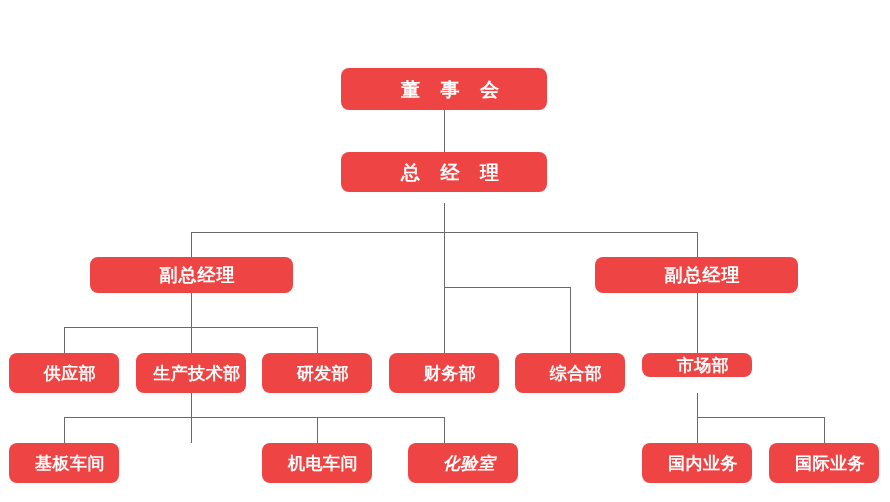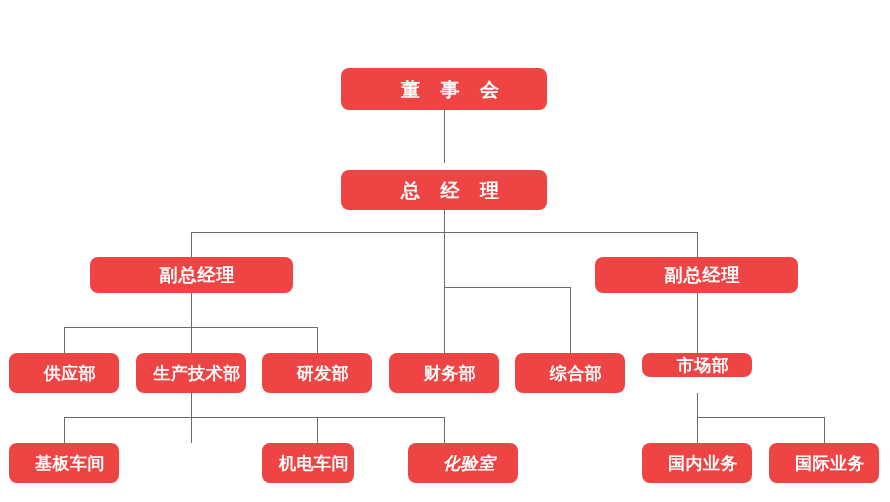--- a/index.html
+++ b/index.html
@@ -105,42 +105,42 @@
 
   <div class="connector v-line" style="left:697px; top:393px; height:24px;"></div>
 
   <div class="connector h-line" style="left:697px; top:417px; width:127px;"></div>
 
   <div class="connector v-line" style="left:697px; top:417px; height:26px;"></div>
   <div class="connector v-line" style="left:824px; top:417px; height:26px;"></div>
 
   <div class="node wide" style="left:341px; top:68px; width:206px; height:42px;">董 事 会</div>
 
-  <div class="node wide" style="left:341px; top:170px; width:206px; height:40px;">总 经 理</div>
+  <div class="node wide" style="left:341px; top:152px; width:206px; height:40px;">总 经 理</div>
 
   <div class="node deputy" style="left:90px; top:257px; width:203px; height:36px;">副总经理</div>
 
   <div class="node deputy" style="left:595px; top:257px; width:203px; height:36px;">副总经理</div>
 
   <div class="node dept" style="left:9px; top:353px; width:110px; height:40px;">供应部</div>
 
   <div class="node dept" style="left:136px; top:353px; width:110px; height:40px;">生产技术部</div>
 
   <div class="node dept" style="left:262px; top:353px; width:110px; height:40px;">研发部</div>
 
   <div class="node dept" style="left:389px; top:353px; width:110px; height:40px;">财务部</div>
 
   <div class="node dept" style="left:515px; top:353px; width:110px; height:40px;">综合部</div>
 
   <div class="node dept" style="left:642px; top:353px; width:110px; height:24px;">市场部</div>
 
   <div class="node unit" style="left:9px; top:443px; width:110px; height:40px;">基板车间</div>
 
 
-  <div class="node unit" style="left:262px; top:443px; width:92px; height:40px;">机电车间</div>
+  <div class="node unit" style="left:262px; top:443px; width:110px; height:40px;">机电车间</div>
 
   <div class="node unit" style="left:408px; top:443px; width:110px; height:40px;font-style:italic;">化验室</div>
 
   <div class="node unit" style="left:642px; top:443px; width:110px; height:40px;">国内业务</div>
 
   <div class="node unit" style="left:769px; top:443px; width:110px; height:40px;">国际业务</div>
 
 </div>
 
 </body></html>

